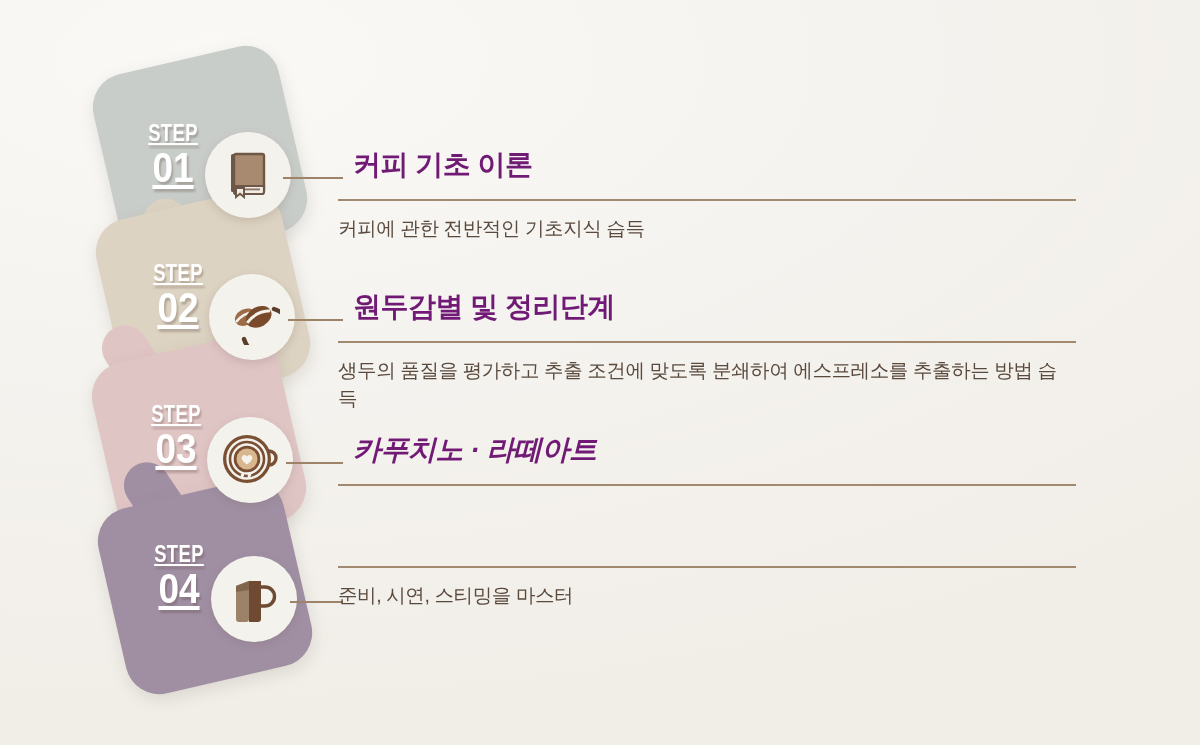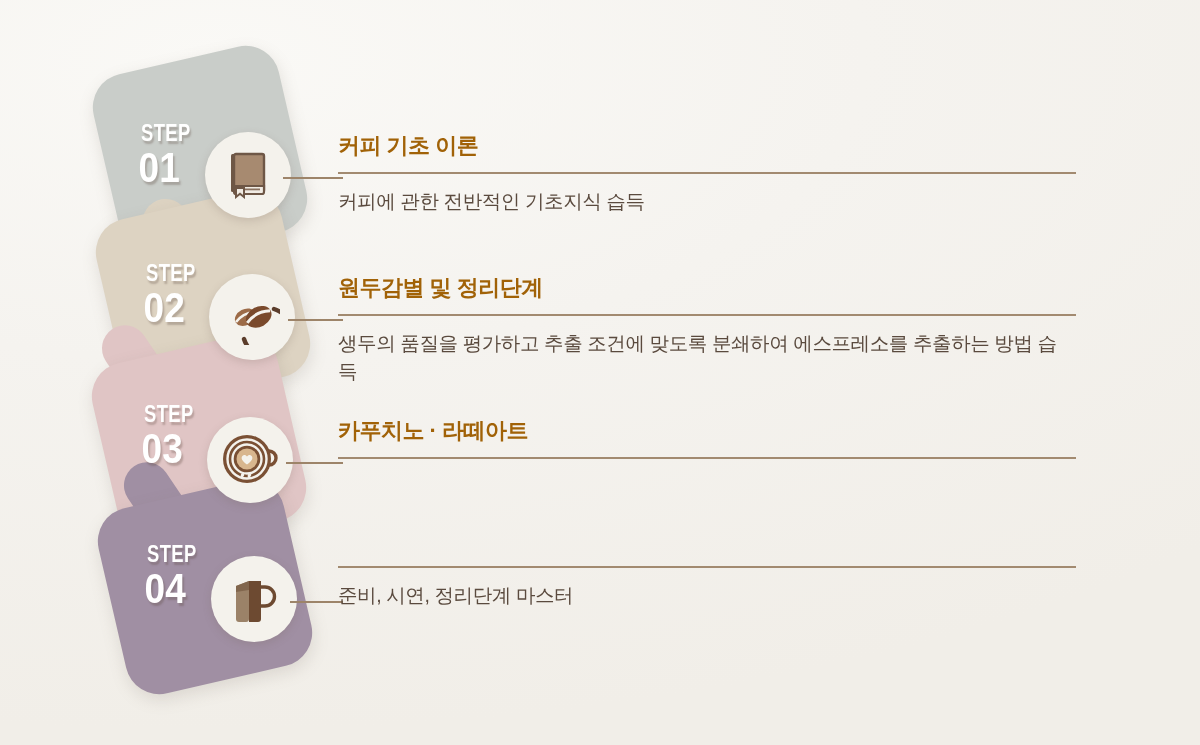--- a/index.html
+++ b/index.html
@@ -22,25 +22,27 @@
   .tab{
     position:absolute;
     width:46px;height:132px;
     border-radius:30px;
     transform-origin:50% 50%;
   }
 
   
   .steplabel{
     position:absolute;
+    text-align:center;
     color:#ffffff;
     line-height:1;
     text-shadow:2px 3px 2px rgba(90,70,60,.30);
     user-select:none;
     font-family:"Liberation Sans Narrow","Liberation Sans",sans-serif;
+    text-decoration:underline;
   }
   .steplabel .st{
     display:block;
     font-size:23px;font-weight:700;
     letter-spacing:.5px;
     transform:scaleX(.80);
   }
   .steplabel .num{
     display:block;
     font-size:43px;font-weight:700;
@@ -61,23 +63,23 @@
   
   .connector{
     position:absolute;
     height:2px;
     background:#9d8469;
   }
 
   
   .txt{position:absolute;}
   .txt h3{
-    margin:0;
-    font-size:22px;font-weight:700;
-    color:#a16207;
+    margin:15px;
+    font-size:28px;font-weight:700;
+    color:#701a75;
     letter-spacing:-.5px;
     white-space:nowrap;
   }
   .rule{
     margin-top:11px;
     height:2px;
     background:#a28a70;
   }
   .txt p{
     margin:13px 12px 0 0;
@@ -186,23 +188,23 @@
     <div class="rule"></div>
     <p>커피에 관한 전반적인 기초지식 습득</p>
   </div>
 
   <div class="txt" style="left:338px;top:273px;width:738px;">
     <h3>원두감별 및 정리단계</h3>
     <div class="rule"></div>
     <p>생두의 품질을 평가하고 추출 조건에 맞도록 분쇄하여 에스프레소를 추출하는 방법 습득</p>
   </div>
 
-  <div class="txt" style="left:338px;top:416px;width:738px;">
+  <div class="txt" style="left:338px;top:416px;width:738px;font-style:italic;">
     <h3>카푸치노 · 라떼아트</h3>
     <div class="rule"></div>
   </div>
 
   <div class="txt" style="left:338px;top:555px;width:738px;">
     <div class="rule"></div>
-    <p>준비, 시연, 정리단계 마스터</p>
+    <p>준비, 시연, 스티밍을 마스터</p>
   </div>
 
 </div>
 
 </body></html>

